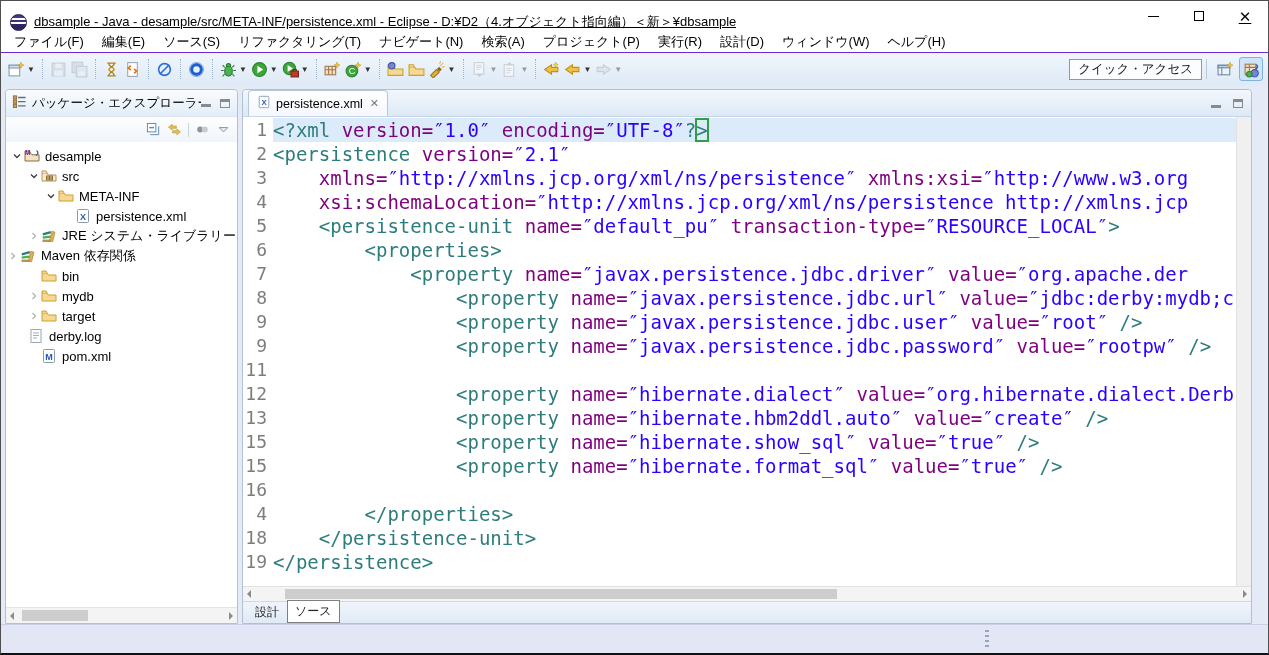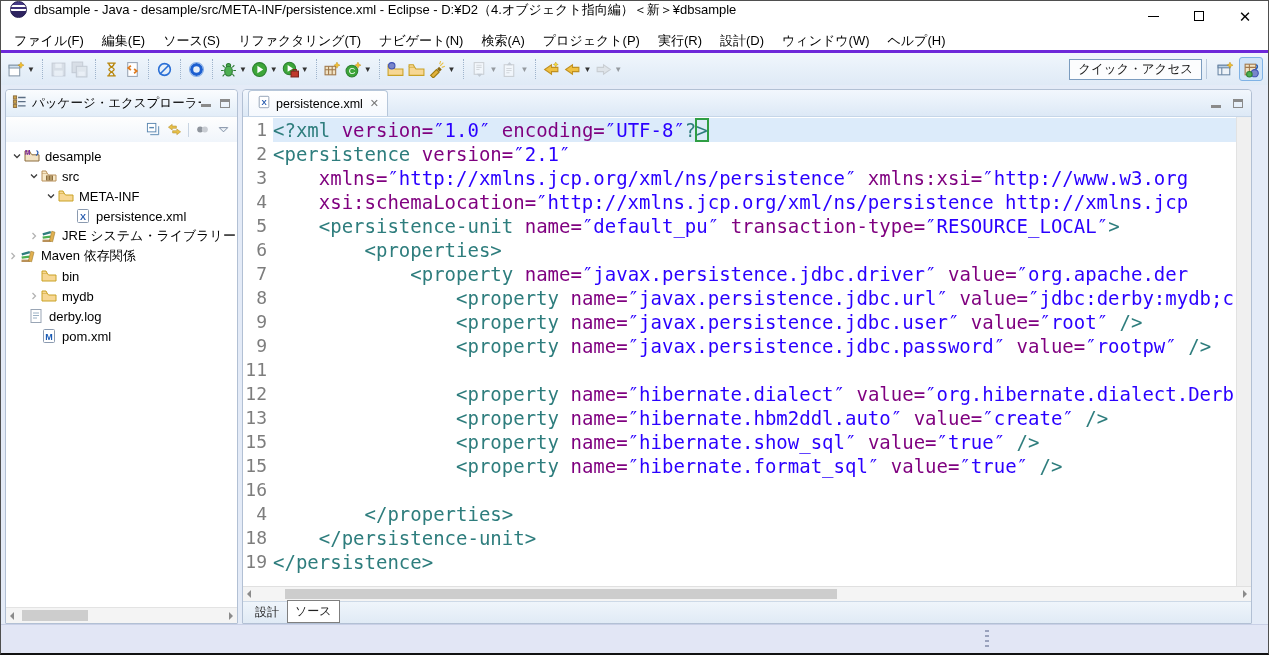--- a/index.html
+++ b/index.html
@@ -1,31 +1,31 @@
 <!DOCTYPE html>
 <html><head>
 <meta charset="utf-8">
 <style>
   html,body{margin:0;padding:0;background:#888;}
   *{box-sizing:border-box;}
   .window{width:1269px;height:655px;background:#e4ebf7;border:1px solid #4f4f4f;border-bottom:2px solid #111;
     display:flex;flex-direction:column;font-family:"Liberation Sans",sans-serif;color:#000;overflow:hidden;}
   
-  .titlebar{height:30px;background:#fff;display:flex;align-items:flex-start;flex:none;}
+  .titlebar{height:30px;background:#fff;display:flex;align-items:flex-end;flex:none;text-decoration:underline;}
   .app-icon{width:17px;height:17px;border-radius:50%;margin:0 7px 0 9px;flex:none;
     background:linear-gradient(180deg,#463a86 0 22%,#ffffff 22% 32%,#3d3178 32% 48%,#ffffff 48% 58%,#2e2460 58% 100%);
     border:1px solid #241c50;}
   .title-text{font-size:13px;white-space:nowrap;overflow:hidden;}
   .win-controls{margin-left:auto;display:flex;height:100%;flex:none;}
   .win-btn{width:46px;height:100%;display:flex;align-items:center;justify-content:center;}
   .glyph-min{width:11px;height:1px;background:#000;}
   .glyph-max{width:10px;height:10px;border:1px solid #000;}
   .glyph-close{font-size:15px;line-height:1;}
   
-  .menubar{height:22px;background:#fff;display:flex;align-items:center;padding-left:4px;flex:none;border-bottom:3px solid #6d28d9;}
+  .menubar{height:22px;background:#fff;display:flex;align-items:center;padding-left:4px;flex:none;border-bottom:1px solid #6d28d9;}
   .menu-item{font-size:13px;padding:2px 9px;white-space:nowrap;}
   
   .toolbar{height:32px;background:linear-gradient(#f0f6fc,#dfeaf6);display:flex;align-items:center;padding:0 5px;flex:none;}
   .tb-btn{height:24px;display:flex;align-items:center;justify-content:center;padding:0 2px;border-radius:3px;}
   .tb-btn svg{width:17px;height:17px;}
   .tb-btn.dim{opacity:.45;}
   .drop{font-size:8px;color:#333;margin-left:2px;}
   .tb-sep{width:1px;height:20px;border-left:1px dotted #9fb4cc;margin:0 5px;}
   .tb-right{margin-left:auto;display:flex;align-items:center;}
   .quick-access{height:21px;min-width:112px;border:1px solid #7b9cbf;background:#fcfdfe;font-size:12.5px;
@@ -497,20 +497,34 @@
               </svg>
             </span>
             <span style="display: flex;">
               <svg viewBox="0 0 16 16" xmlns="http://www.w3.org/2000/svg" class="ticon">
                 <path d="M1 5h5l1.5 2H15v6H1z" fill="#f7d794" stroke="#c9a227"></path>
                 <path d="M1 5V3h4l1 2" fill="#f7d794" stroke="#c9a227"></path>
               </svg>
             </span>
             <span>mydb</span>
           </div>
+          <div class="tree-row" style="padding-left: 21px;">
+            <span class="tw-exp">
+              <svg viewBox="0 0 16 16" xmlns="http://www.w3.org/2000/svg">
+                <path d="M6 4l4 4-4 4" stroke="#b2b2b2" fill="none" stroke-width="1.7"></path>
+              </svg>
+            </span>
+            <span style="display: flex;">
+              <svg viewBox="0 0 16 16" xmlns="http://www.w3.org/2000/svg" class="ticon">
+                <path d="M1 5h5l1.5 2H15v6H1z" fill="#f7d794" stroke="#c9a227"></path>
+                <path d="M1 5V3h4l1 2" fill="#f7d794" stroke="#c9a227"></path>
+              </svg>
+            </span>
+            <span>target</span>
+          </div>
           <div class="tree-row" style="padding-left: 8px;">
             <span class="tw-exp"></span>
             <span style="display: flex;">
               <svg viewBox="0 0 16 16" xmlns="http://www.w3.org/2000/svg" class="ticon">
                 <rect x="3" y="1.5" width="10" height="13" fill="#fff" stroke="#99a5b5"></rect>
                 <path d="M5 5h6M5 7.5h6M5 10h4" stroke="#9ab0c4"></path>
               </svg>
             </span>
             <span>derby.log</span>
           </div>

